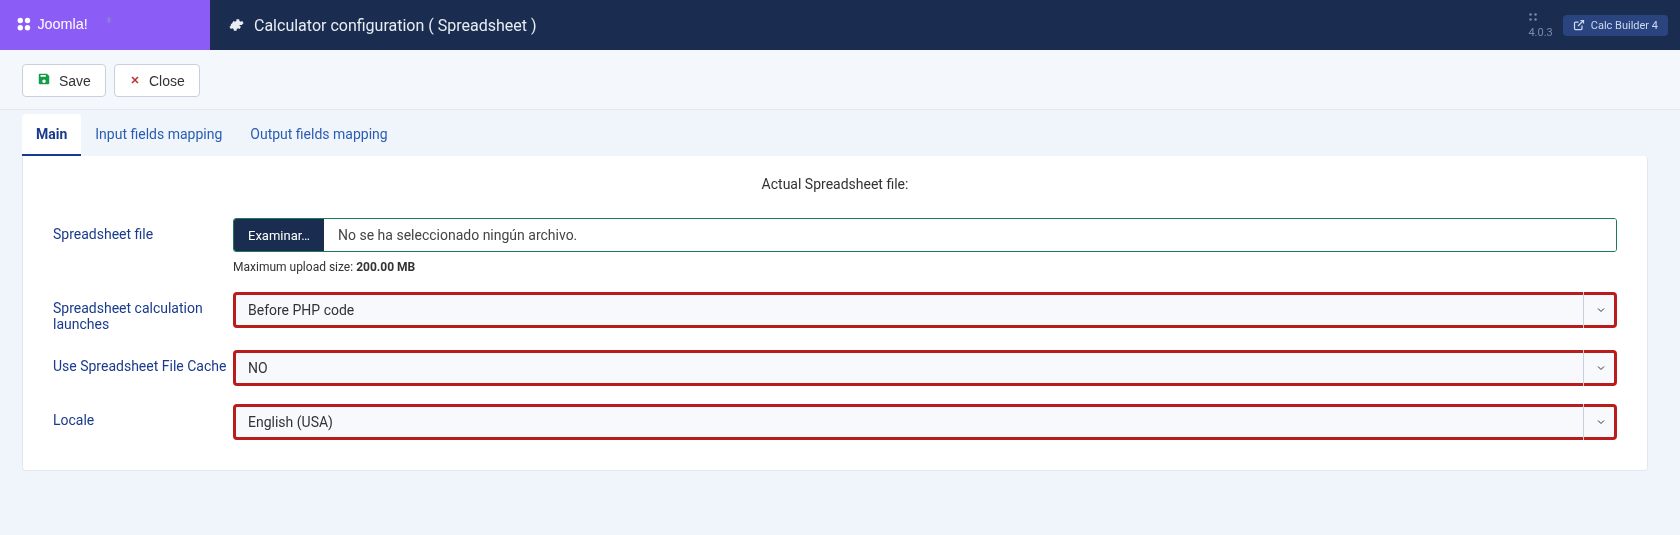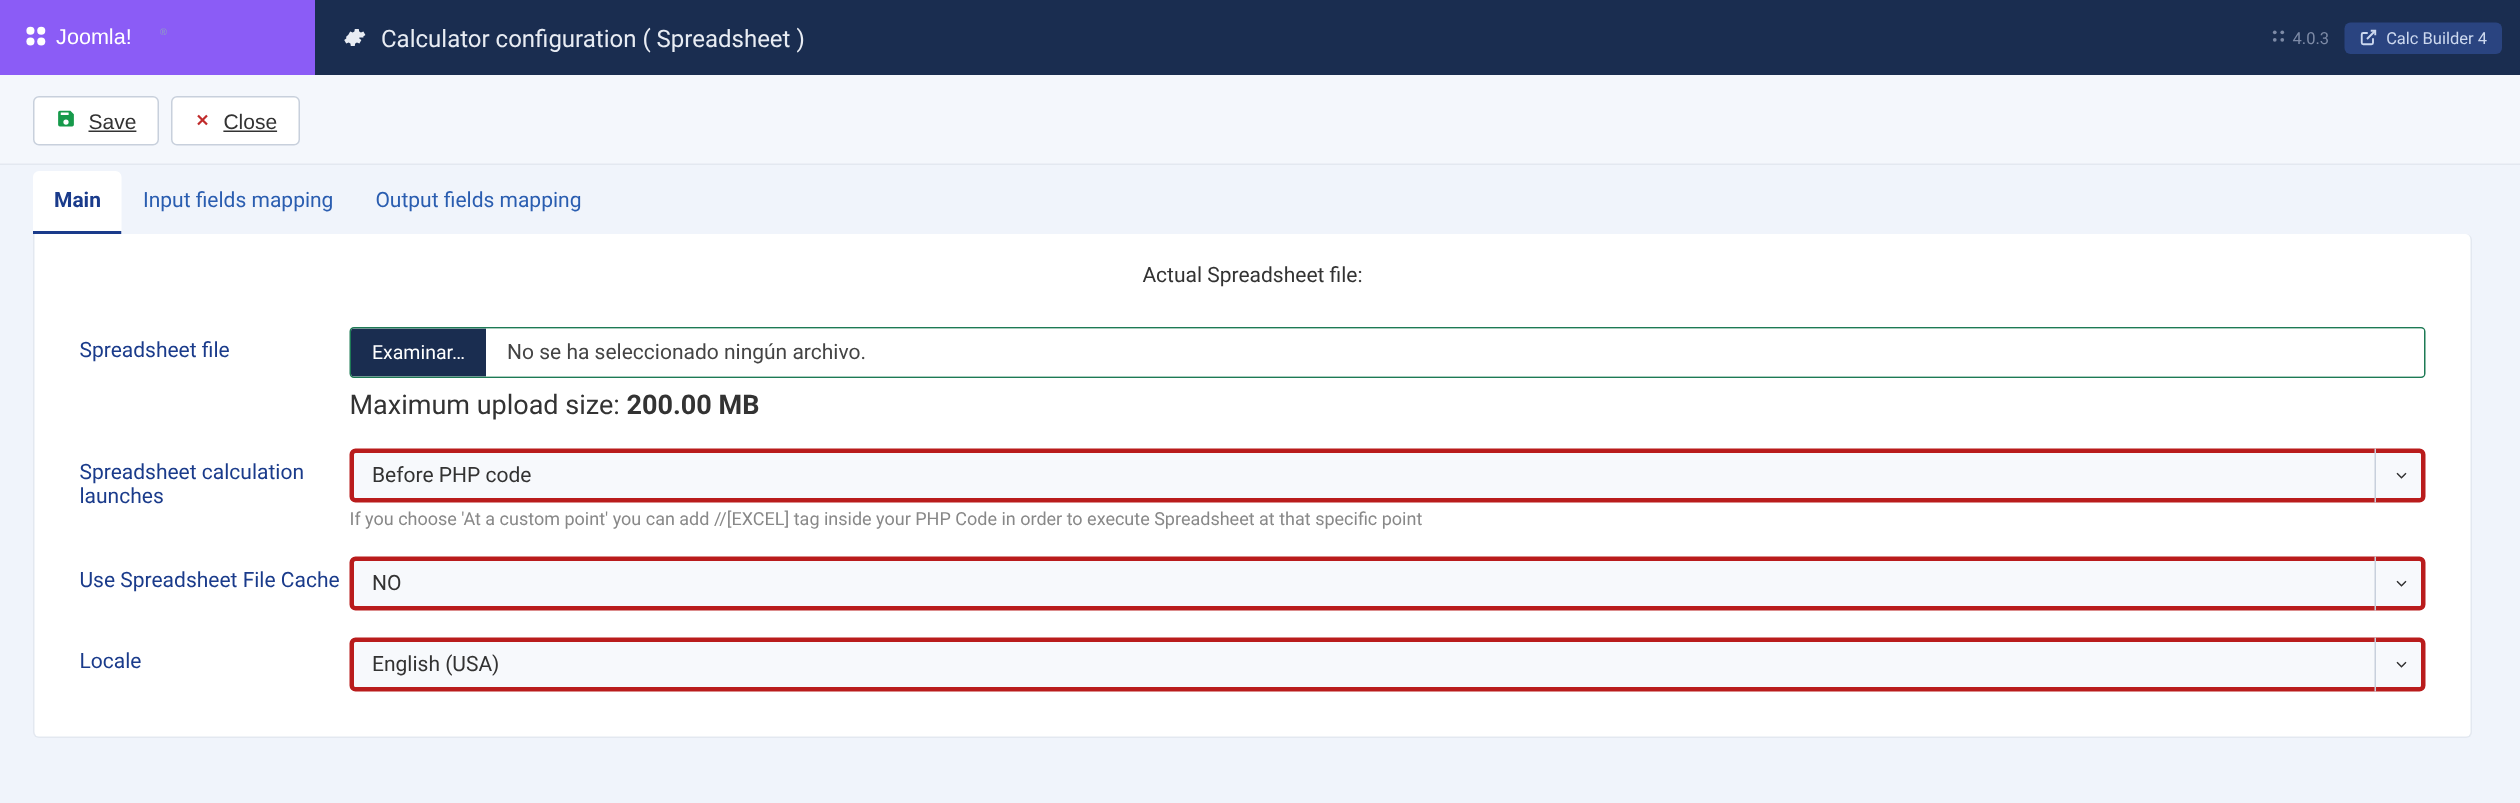--- a/index.html
+++ b/index.html
@@ -5,26 +5,26 @@
   * { box-sizing: border-box; margin: 0; padding: 0; }
   body { font-family: -apple-system, BlinkMacSystemFont, "Segoe UI", Roboto, Arial, sans-serif; font-size: 14px; background: #f0f4fb; color: #333; }
   
   
   .header { background: #1a2d50; color: #fff; display: flex; align-items: center; height: 50px; }
   .brand-block { width: 210px; background: #8b5cf6; height: 100%; display: flex; align-items: center; padding-left: 14px; }
   .brand-block svg { width: 108px; height: 22px; }
   .page-title-block { flex: 1; display: flex; align-items: center; padding-left: 18px; font-size: 16px; color: #e8ecf3; }
   .page-title-block .icon { margin-right: 10px; display:inline-flex; }
   .header-right { display: flex; align-items: center; padding-right: 12px; gap: 10px; }
-  .joomla-version { color: #7d8aa6; font-size: 11px; display:flex; align-items:flex-start; gap:4px; }
+  .joomla-version { color: #7d8aa6; font-size: 11px; display:flex; align-items:flex-start; gap:4px;flex-direction:column; }
   .calc-badge { background: #2a4480; color: #cdd9ef; font-size: 11px; padding: 4px 10px; border-radius: 4px; display:flex; align-items:center; gap:6px; cursor:pointer; }
   .calc-badge svg { width:12px; height:12px; }
   
   
-  .toolbar { padding: 14px 22px 12px 22px; display: flex; gap: 8px; border-bottom: 1px solid #e3e8f0; background:#f4f7fc;text-decoration:underline; }
+  .toolbar { padding: 14px 22px 12px 22px; display: flex; gap: 8px; border-bottom: 1px solid #e3e8f0; background:#f4f7fc; }
   .btn { background: #fff; border: 1px solid #c8d0dc; border-radius: 4px; padding: 7px 14px; font-size: 14px; color: #333; cursor: pointer; display: inline-flex; align-items: center; gap: 8px; }
   .icon-save { color: #169a4b; }
   .icon-close { color: #c02b2b; }
   
   
   .content-wrap { padding: 0 32px 22px 22px; }
   
   
   .tabs { display: flex; margin-top: 4px; }
   .tab { padding: 12px 14px; font-size: 14px; color: #1a3b8b; cursor: pointer; border-bottom: 2px solid transparent; background:transparent; }
@@ -37,21 +37,21 @@
   
   
   .form-row { display: flex; align-items: flex-start; margin-bottom: 18px; }
   .form-label { width: 180px; flex-shrink: 0; color: #1a3b8b; font-size: 14px; padding-top: 8px; }
   .form-control-wrap { flex: 1; }
   
   
   .file-input { display: flex; border: 1px solid #1d7a55; border-radius: 3px; overflow: hidden; height: 34px; }
   .file-btn { background: #1a2d50; color: #fff; padding: 0 14px; font-size: 13px; display:flex; align-items:center; cursor:pointer; }
   .file-text { flex: 1; display:flex; align-items:center; padding: 0 14px; color: #444; font-size: 14px; background:#fff; }
-  .upload-hint { margin-top: 8px; font-size: 18px; color: #333; }
+  .upload-hint { margin-top: 8px; font-size: 12px; color: #333; }
   .upload-hint .strong { font-weight: 700; }
   
   
   .select { width: 100%; height: 36px; border: 3px solid #b91c1c; border-radius: 4px; background: #f7f9fc; padding: 0 36px 0 12px; font-size: 14px; color: #333; appearance:none; position:relative; display:flex; align-items:center; cursor:pointer; }
   .select-wrap { position: relative; }
   .select-chevron { position:absolute; right:0; top:0; height:100%; width:34px; border-left:1px solid #c8d0dc; display:flex; align-items:center; justify-content:center; pointer-events:none; }
   .select-chevron svg { width:12px; height:12px; }
   .help-text { font-size: 12px; color: #888; margin-top: 4px; }
 </style>
 </head>
@@ -148,21 +148,20 @@
         <div class="select-wrap">
           <div class="select">
             <span>Before PHP code</span>
           </div>
           <span class="select-chevron">
             <svg viewBox="0 0 24 24" fill="none" stroke="#333" stroke-width="2">
                 <path d="M6 9l6 6 6-6"></path>
               </svg>
           </span>
         </div>
-        <div class="help-text">If you choose 'At a custom point' you can add //[EXCEL] tag inside your PHP Code in order to execute Spreadsheet at that specific point</div>
       </div>
     </div>
 
     <div class="form-row">
       <div class="form-label">Use Spreadsheet File Cache</div>
       <div class="form-control-wrap">
         <div class="select-wrap">
           <div class="select">
             <span>NO</span>
           </div>

